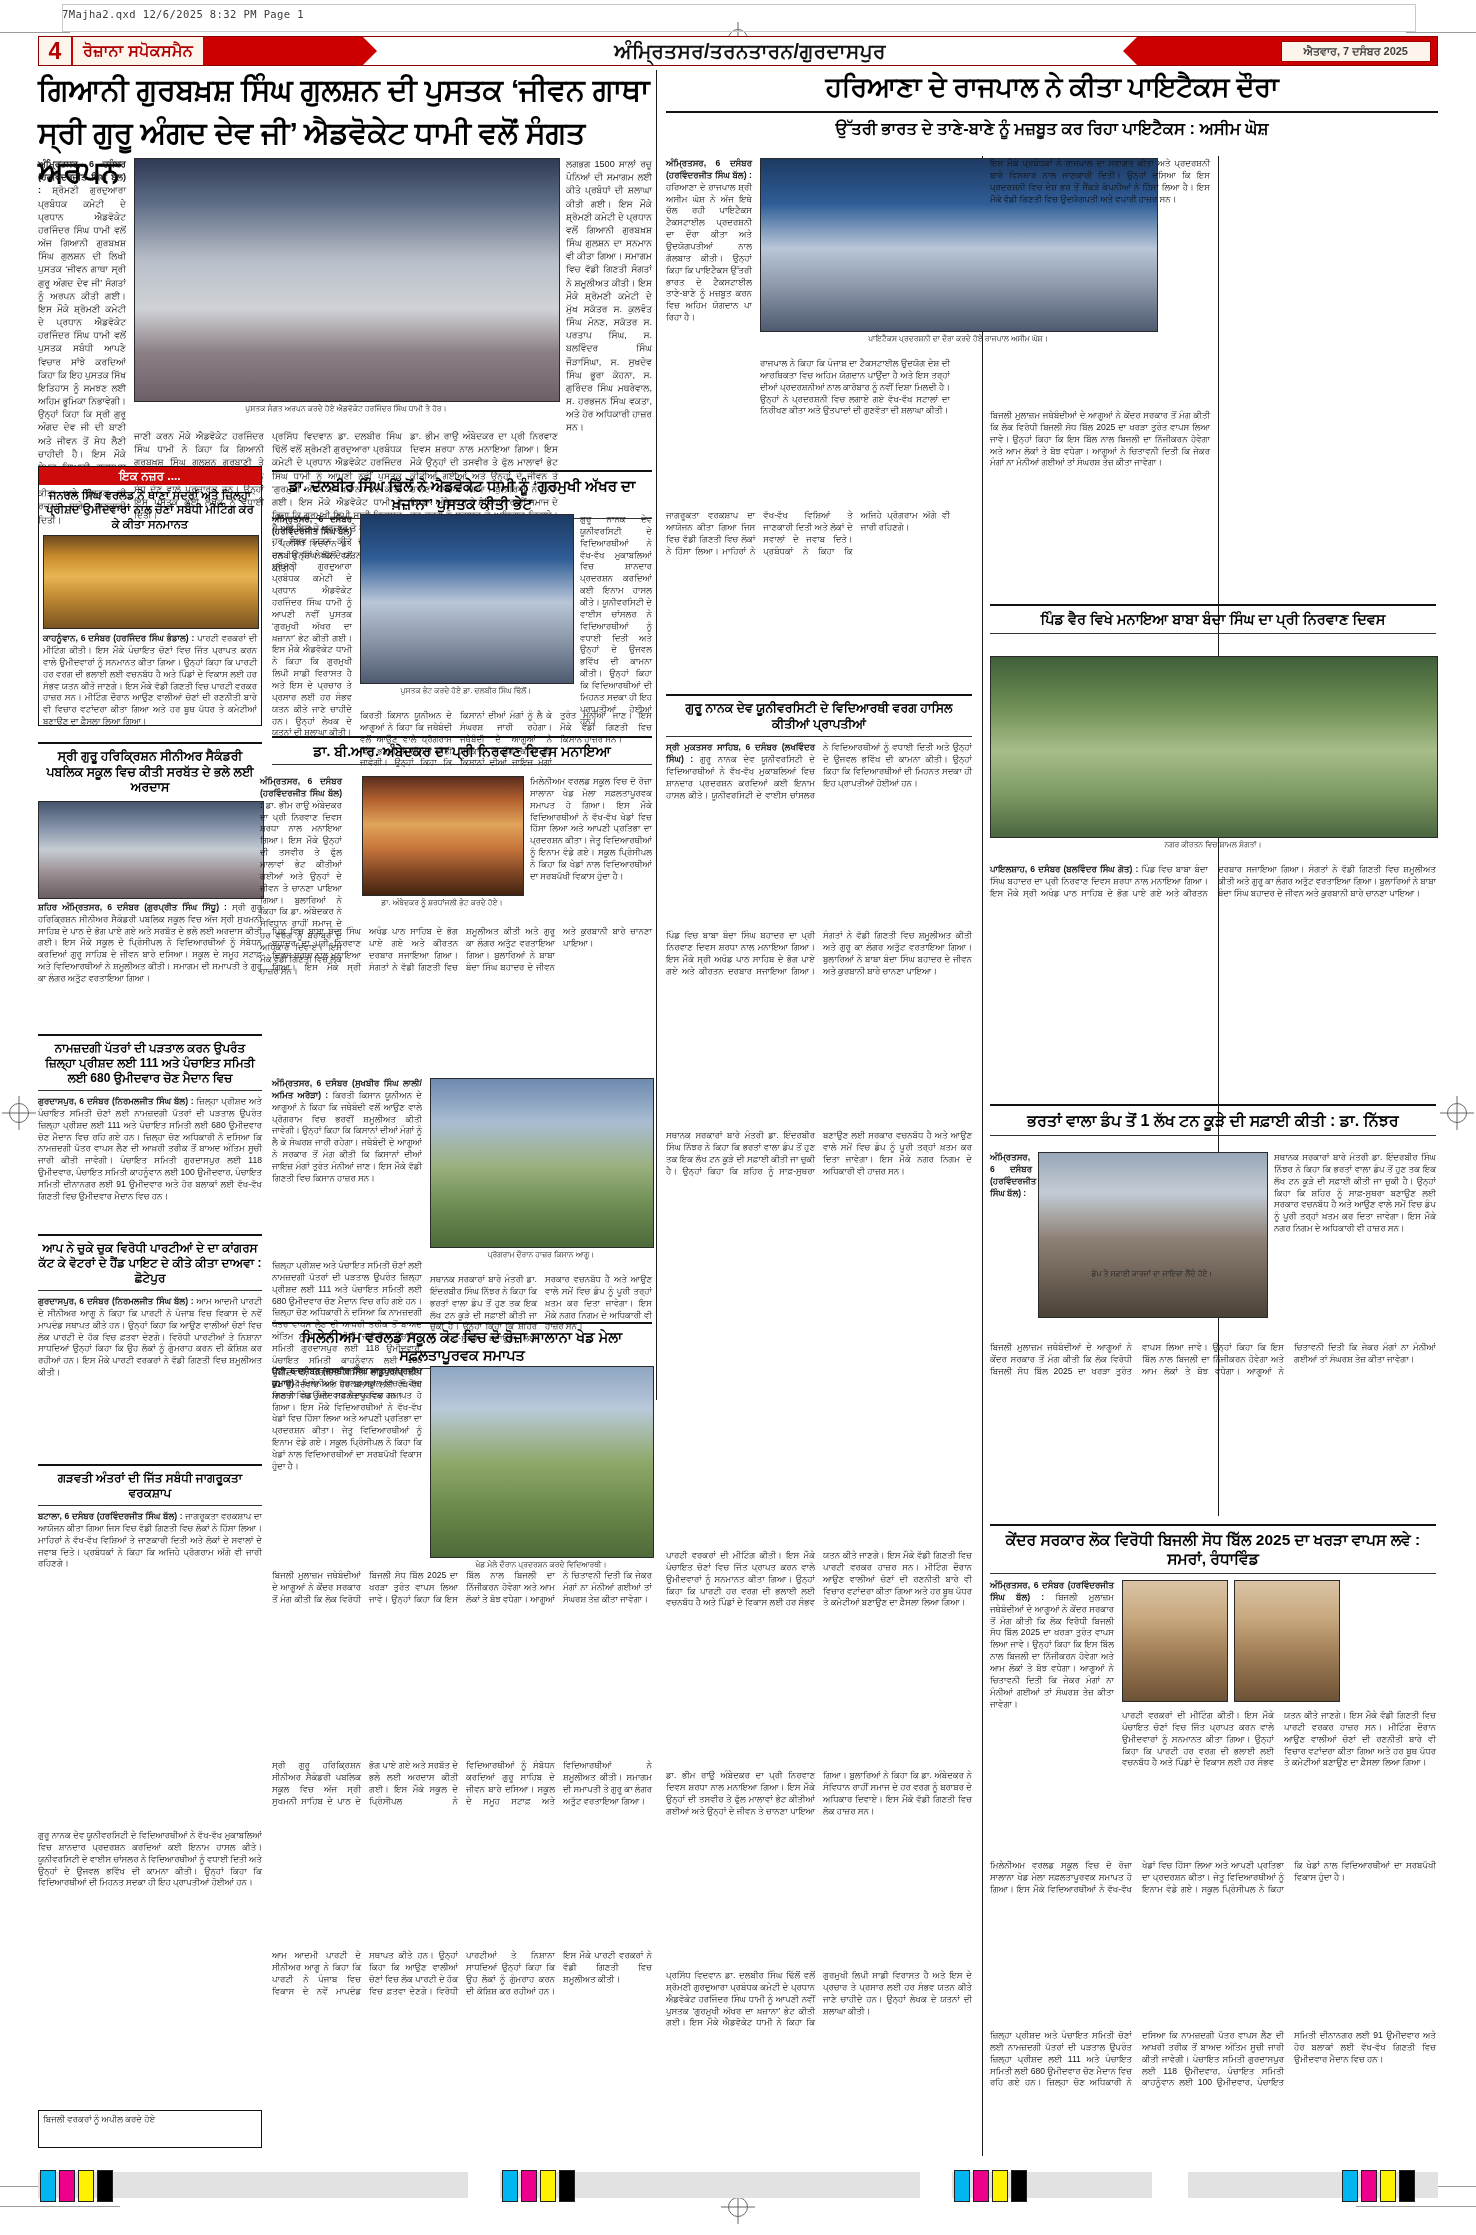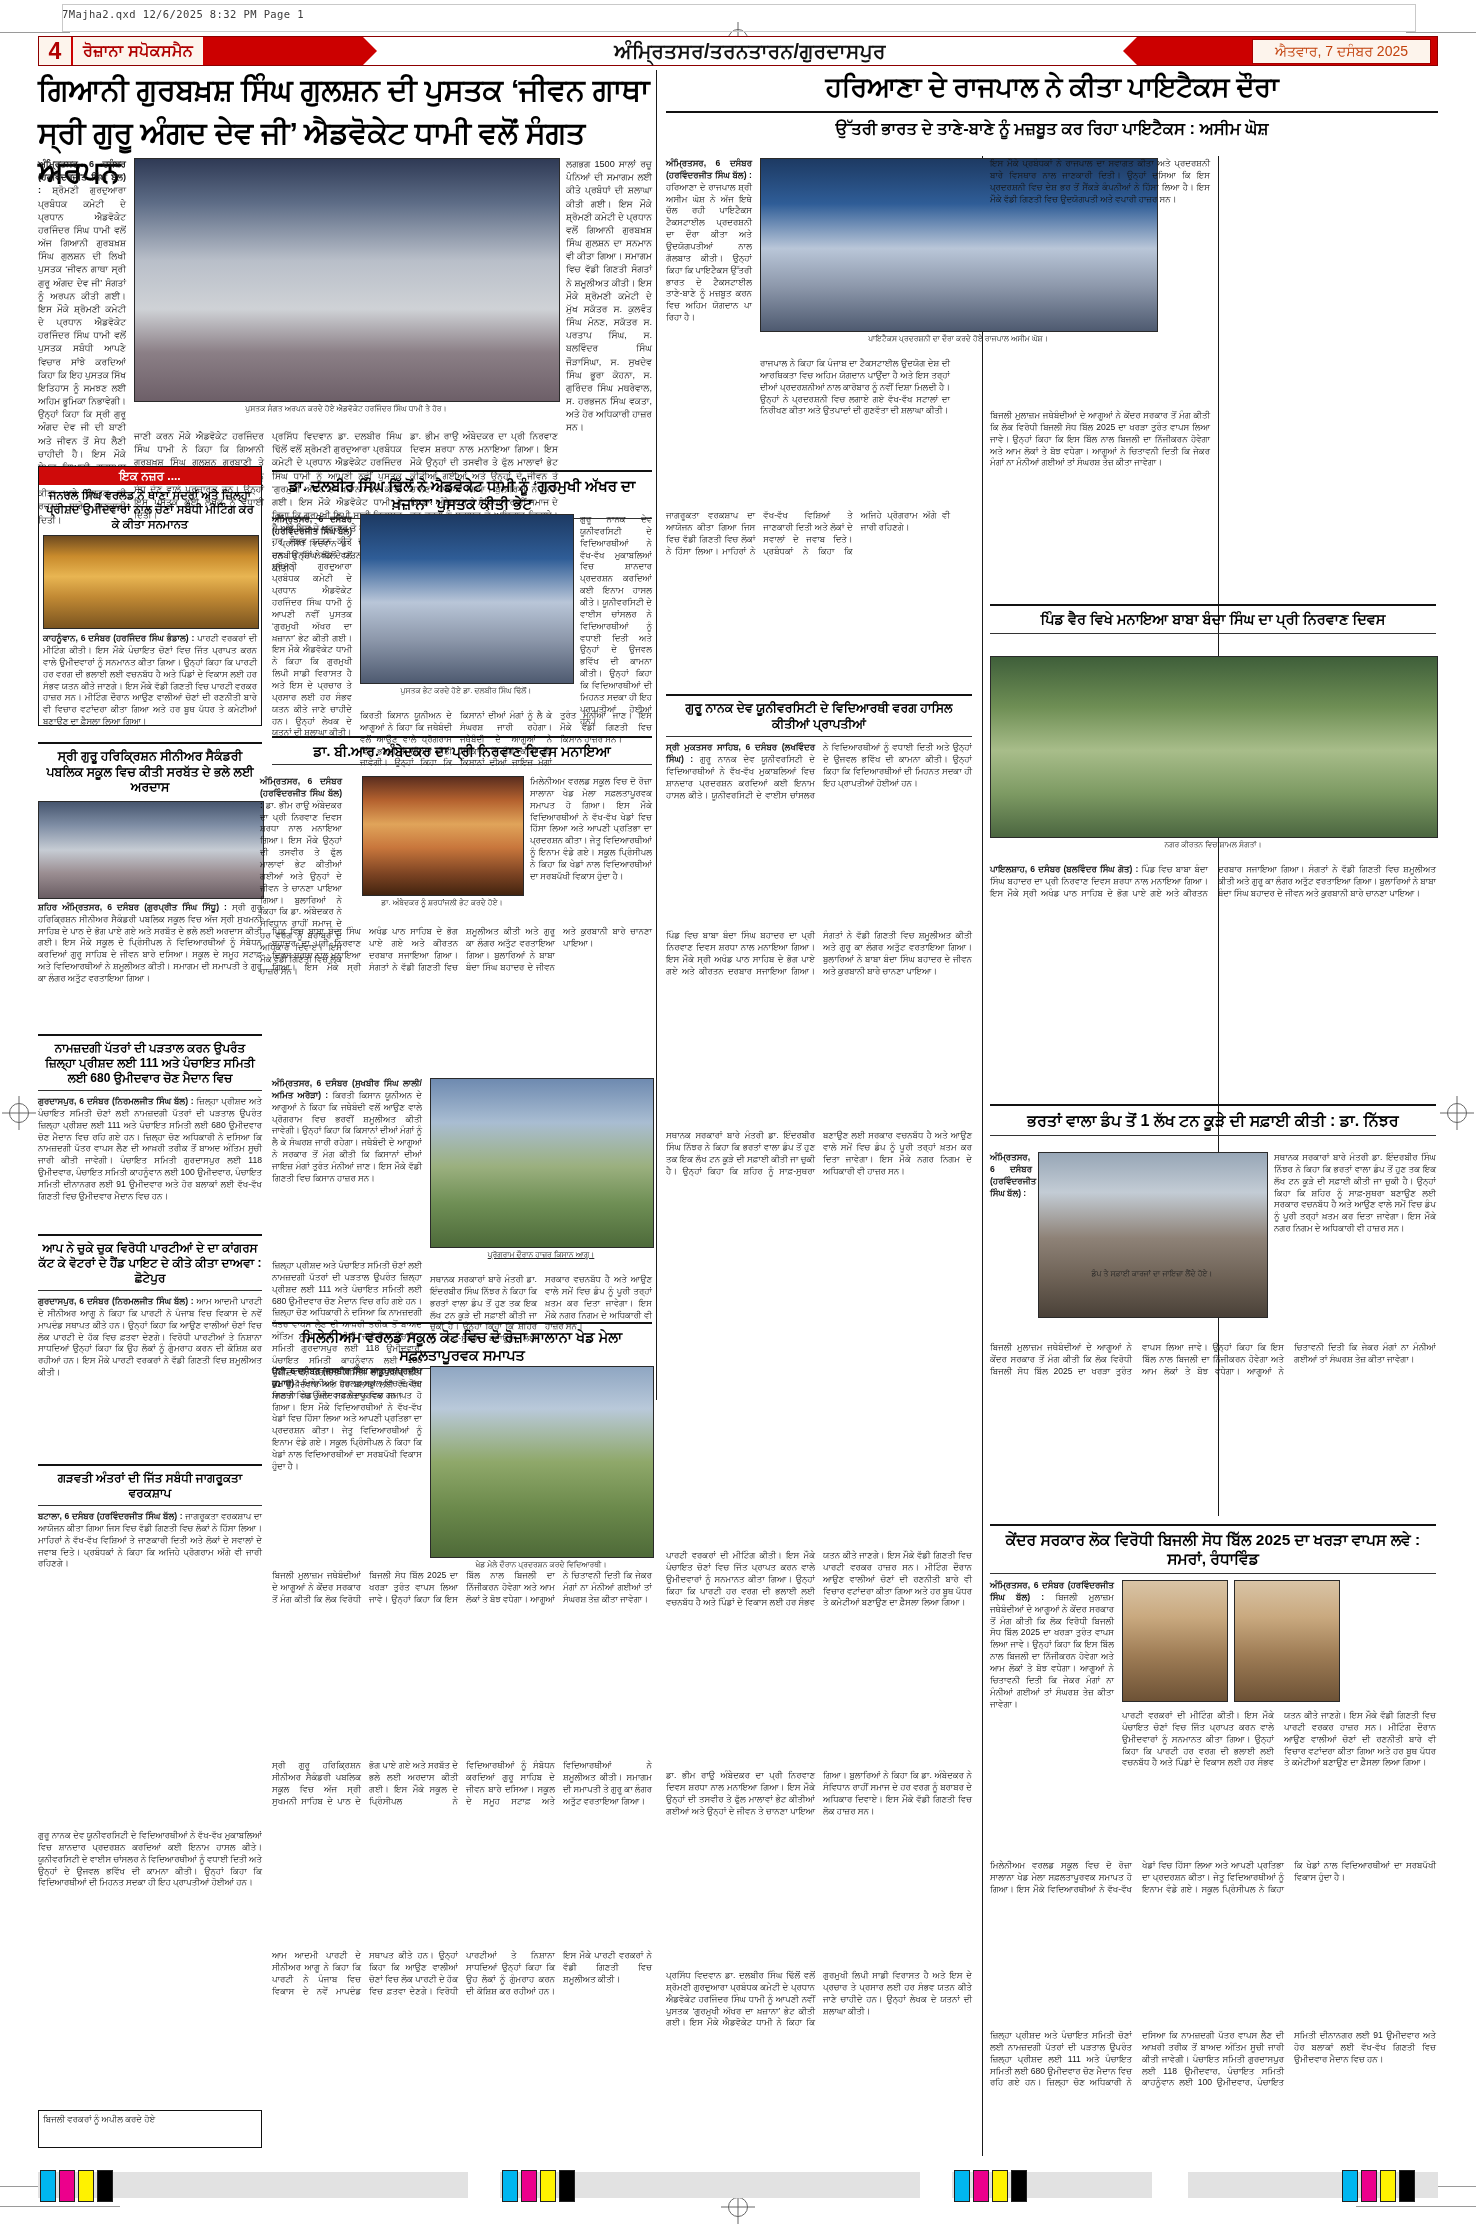--- a/index.html
+++ b/index.html
@@ -52,21 +52,21 @@
   .mh-center span{font-size:20px;font-weight:bold;color:#111;letter-spacing:.4px;white-space:nowrap;}
   .mh-notch-r{
     width:0;height:0;border-top:14px solid transparent;border-bottom:14px solid transparent;
     border-right:14px solid #cc0000;background:#ffffff;
   }
   .mh-date{
     flex:0 0 300px;background:#cc0000;display:flex;align-items:center;justify-content:flex-end;
     padding-right:6px;box-sizing:border-box;
   }
   .mh-date span{
-    background:#fdf4ec;color:#c2410c;font-size:14px;font-weight:normal;
+    background:#fdf4ec;color:#404040;font-size:11px;font-weight:bold;
     padding:3px 22px;white-space:nowrap;border:1px solid #a40000;
   }
 
   
   .sheet{position:absolute;left:38px;top:70px;width:1400px;height:2080px;}
   .rule-v{position:absolute;width:1px;background:#1a1a1a;top:0;}
 
   
   h1.lead{
     margin:0;font-size:30px;line-height:1.30;font-weight:bold;color:#000;
@@ -280,21 +280,21 @@
   </div>
   <div class="col bodytext tight" style="left:234px;top:856px;width:380px;column-count:4;column-gap:8px;">
     <span>ਪਿੰਡ ਵਿਚ ਬਾਬਾ ਬੰਦਾ ਸਿੰਘ ਬਹਾਦਰ ਦਾ ਪ੍ਰੀ ਨਿਰਵਾਣ ਦਿਵਸ ਸ਼ਰਧਾ ਨਾਲ ਮਨਾਇਆ ਗਿਆ। ਇਸ ਮੌਕੇ ਸ੍ਰੀ ਅਖੰਡ ਪਾਠ ਸਾਹਿਬ ਦੇ ਭੋਗ ਪਾਏ ਗਏ ਅਤੇ ਕੀਰਤਨ ਦਰਬਾਰ ਸਜਾਇਆ ਗਿਆ। ਸੰਗਤਾਂ ਨੇ ਵੱਡੀ ਗਿਣਤੀ ਵਿਚ ਸ਼ਮੂਲੀਅਤ ਕੀਤੀ ਅਤੇ ਗੁਰੂ ਕਾ ਲੰਗਰ ਅਤੁੱਟ ਵਰਤਾਇਆ ਗਿਆ। ਬੁਲਾਰਿਆਂ ਨੇ ਬਾਬਾ ਬੰਦਾ ਸਿੰਘ ਬਹਾਦਰ ਦੇ ਜੀਵਨ ਅਤੇ ਕੁਰਬਾਨੀ ਬਾਰੇ ਚਾਨਣਾ ਪਾਇਆ।</span>
   </div>
 
   <div class="col bodytext tight" style="left:234px;top:1008px;width:150px;">
     <span class="dateline">ਅੰਮ੍ਰਿਤਸਰ, 6 ਦਸੰਬਰ (ਸੁਖਬੀਰ ਸਿੰਘ ਲਾਲੀ/ਅਮਿਤ ਅਰੋੜਾ) :</span>
     <span>ਕਿਰਤੀ ਕਿਸਾਨ ਯੂਨੀਅਨ ਦੇ ਆਗੂਆਂ ਨੇ ਕਿਹਾ ਕਿ ਜਥੇਬੰਦੀ ਵਲੋਂ ਆਉਣ ਵਾਲੇ ਪ੍ਰੋਗਰਾਮ ਵਿਚ ਭਰਵੀਂ ਸ਼ਮੂਲੀਅਤ ਕੀਤੀ ਜਾਵੇਗੀ। ਉਨ੍ਹਾਂ ਕਿਹਾ ਕਿ ਕਿਸਾਨਾਂ ਦੀਆਂ ਮੰਗਾਂ ਨੂੰ ਲੈ ਕੇ ਸੰਘਰਸ਼ ਜਾਰੀ ਰਹੇਗਾ। ਜਥੇਬੰਦੀ ਦੇ ਆਗੂਆਂ ਨੇ ਸਰਕਾਰ ਤੋਂ ਮੰਗ ਕੀਤੀ ਕਿ ਕਿਸਾਨਾਂ ਦੀਆਂ ਜਾਇਜ਼ ਮੰਗਾਂ ਤੁਰੰਤ ਮੰਨੀਆਂ ਜਾਣ। ਇਸ ਮੌਕੇ ਵੱਡੀ ਗਿਣਤੀ ਵਿਚ ਕਿਸਾਨ ਹਾਜ਼ਰ ਸਨ।</span>
   </div>
   <div class="photo p-field" style="position:absolute;left:392px;top:1008px;width:222px;height:168px;"></div>
-  <div class="col photocap" style="left:392px;top:1178px;width:222px;text-decoration:underline;">ਪ੍ਰੋਗਰਾਮ ਦੌਰਾਨ ਹਾਜ਼ਰ ਕਿਸਾਨ ਆਗੂ।</div>
+  <div class="col photocap" style="left:392px;top:1178px;width:222px;">ਪ੍ਰੋਗਰਾਮ ਦੌਰਾਨ ਹਾਜ਼ਰ ਕਿਸਾਨ ਆਗੂ।</div>
   <div class="col bodytext tight" style="left:392px;top:1204px;width:222px;column-count:2;column-gap:8px;">
     <span>ਸਥਾਨਕ ਸਰਕਾਰਾਂ ਬਾਰੇ ਮੰਤਰੀ ਡਾ. ਇੰਦਰਬੀਰ ਸਿੰਘ ਨਿੱਝਰ ਨੇ ਕਿਹਾ ਕਿ ਭਰਤਾਂ ਵਾਲਾ ਡੰਪ ਤੋਂ ਹੁਣ ਤਕ ਇਕ ਲੱਖ ਟਨ ਕੂੜੇ ਦੀ ਸਫ਼ਾਈ ਕੀਤੀ ਜਾ ਚੁਕੀ ਹੈ। ਉਨ੍ਹਾਂ ਕਿਹਾ ਕਿ ਸ਼ਹਿਰ ਨੂੰ ਸਾਫ਼-ਸੁਥਰਾ ਬਣਾਉਣ ਲਈ ਸਰਕਾਰ ਵਚਨਬੱਧ ਹੈ ਅਤੇ ਆਉਣ ਵਾਲੇ ਸਮੇਂ ਵਿਚ ਡੰਪ ਨੂੰ ਪੂਰੀ ਤਰ੍ਹਾਂ ਖ਼ਤਮ ਕਰ ਦਿਤਾ ਜਾਵੇਗਾ। ਇਸ ਮੌਕੇ ਨਗਰ ਨਿਗਮ ਦੇ ਅਧਿਕਾਰੀ ਵੀ ਹਾਜ਼ਰ ਸਨ।</span>
   </div>
   <div class="col bodytext tight" style="left:234px;top:1190px;width:150px;">
     <span>ਜ਼ਿਲ੍ਹਾ ਪ੍ਰੀਸ਼ਦ ਅਤੇ ਪੰਚਾਇਤ ਸਮਿਤੀ ਚੋਣਾਂ ਲਈ ਨਾਮਜ਼ਦਗੀ ਪੱਤਰਾਂ ਦੀ ਪੜਤਾਲ ਉਪਰੰਤ ਜ਼ਿਲ੍ਹਾ ਪ੍ਰੀਸ਼ਦ ਲਈ 111 ਅਤੇ ਪੰਚਾਇਤ ਸਮਿਤੀ ਲਈ 680 ਉਮੀਦਵਾਰ ਚੋਣ ਮੈਦਾਨ ਵਿਚ ਰਹਿ ਗਏ ਹਨ। ਜ਼ਿਲ੍ਹਾ ਚੋਣ ਅਧਿਕਾਰੀ ਨੇ ਦਸਿਆ ਕਿ ਨਾਮਜ਼ਦਗੀ ਪੱਤਰ ਵਾਪਸ ਲੈਣ ਦੀ ਆਖ਼ਰੀ ਤਰੀਕ ਤੋਂ ਬਾਅਦ ਅੰਤਿਮ ਸੂਚੀ ਜਾਰੀ ਕੀਤੀ ਜਾਵੇਗੀ। ਪੰਚਾਇਤ ਸਮਿਤੀ ਗੁਰਦਾਸਪੁਰ ਲਈ 118 ਉਮੀਦਵਾਰ, ਪੰਚਾਇਤ ਸਮਿਤੀ ਕਾਹਨੂੰਵਾਨ ਲਈ 100 ਉਮੀਦਵਾਰ, ਪੰਚਾਇਤ ਸਮਿਤੀ ਦੀਨਾਨਗਰ ਲਈ 91 ਉਮੀਦਵਾਰ ਅਤੇ ਹੋਰ ਬਲਾਕਾਂ ਲਈ ਵੱਖ-ਵੱਖ ਗਿਣਤੀ ਵਿਚ ਉਮੀਦਵਾਰ ਮੈਦਾਨ ਵਿਚ ਹਨ।</span>
   </div>
 
   <div class="col" style="left:234px;top:1248px;width:380px;">
     <div class="hl-rule"></div>
     <h2 class="deck" style="font-size:14.5px;">ਮਿਲੇਨੀਅਮ ਵਰਲਡ ਸਕੂਲ ਕੋਟ ਵਿਚ ਦੋ ਰੋਜ਼ਾ ਸਾਲਾਨਾ ਖੇਡ ਮੇਲਾ ਸਫ਼ਲਤਾਪੂਰਵਕ ਸਮਾਪਤ</h2>

